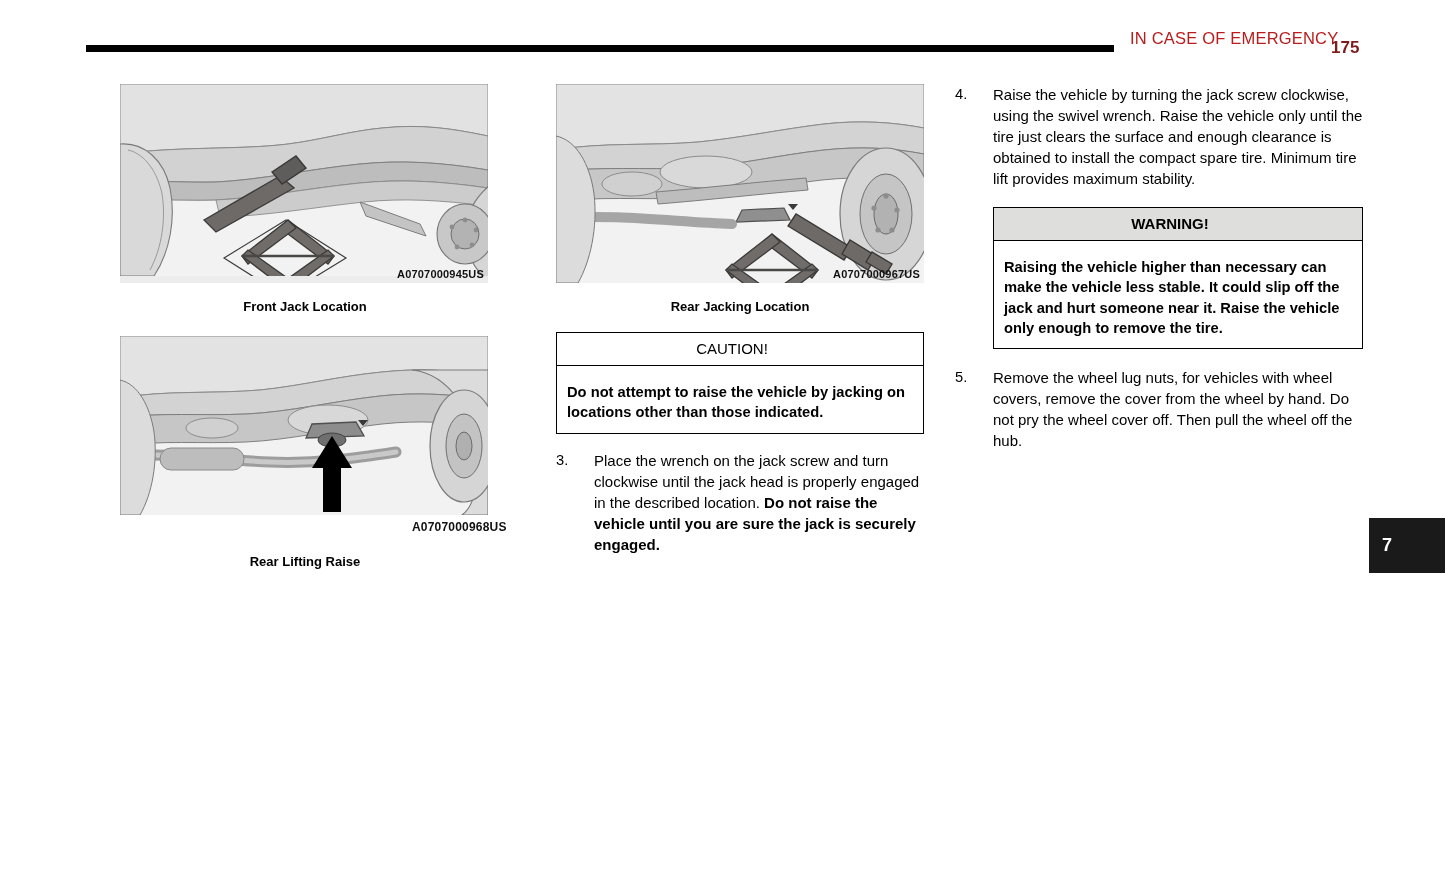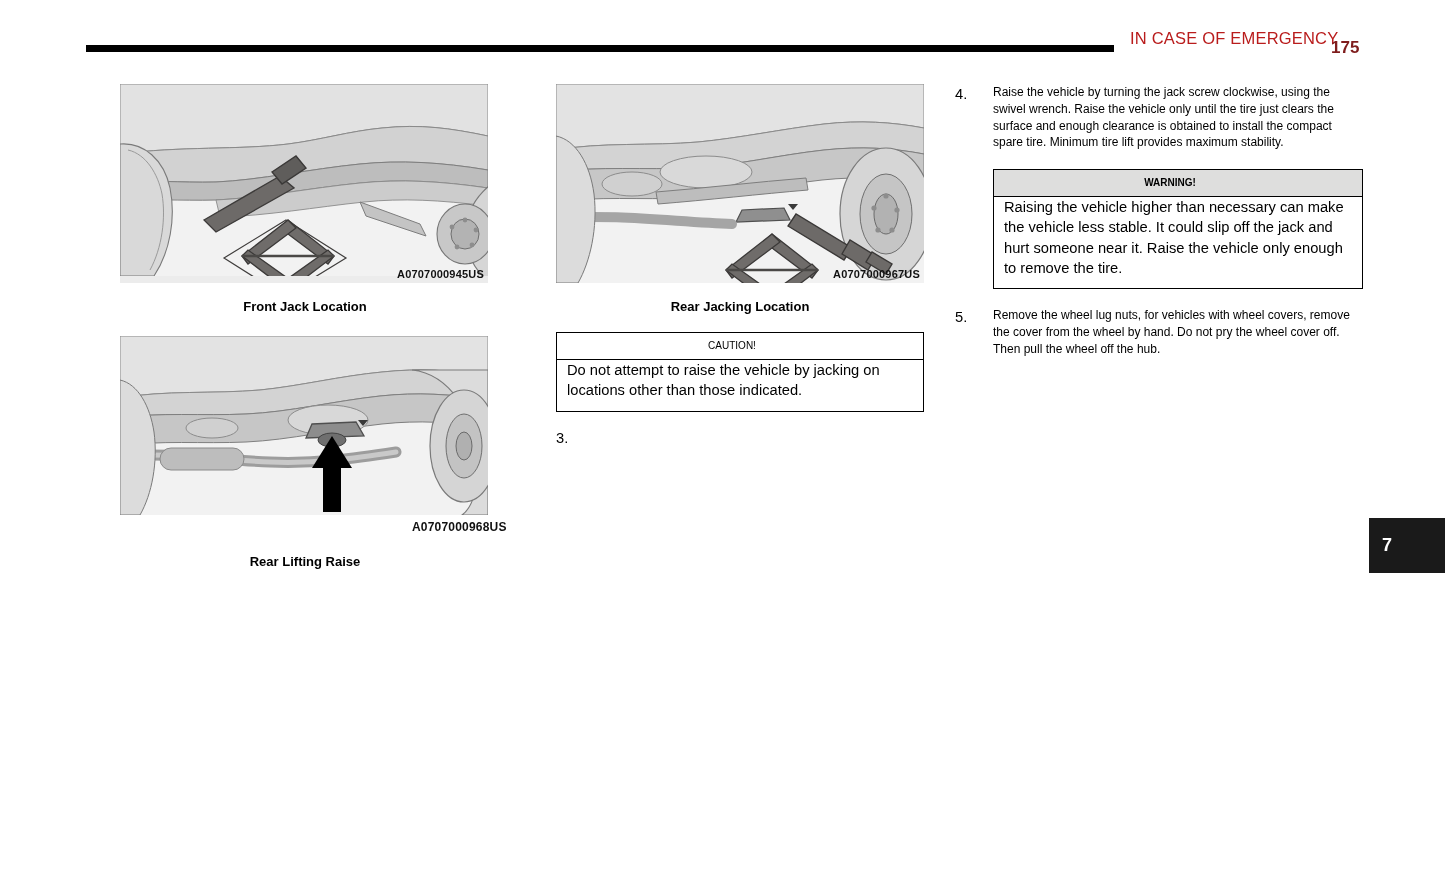--- a/index.html
+++ b/index.html
@@ -94,49 +94,50 @@
   }
 
   
   .alert {
     border: 1.6px solid #000000;
     background: #ffffff;
     margin-top: 18px;
   }
   .alert-title {
     text-align: center;
-    font-size: 10px;
+    font-size: 15px;
     padding: 7px 16px 8px 0;
     background: #ffffff;
     border-bottom: 1.6px solid #000000;
   }
   .alert-title.shaded {
     background: #dededd;
     font-weight: bold;
   }
   .alert-body {
-    padding: 0 10px 10px 10px;
+    padding: 16px 10px 10px 10px;
     font-size: 14.7px;
     line-height: 1.38;
+    font-weight: bold;
   }
 
   
   .step {
     display: flex;
     margin-top: 16px;
   }
   .step-num {
     width: 38px;
     flex: 0 0 38px;
     font-size: 14.7px;
     line-height: 1.4;
   }
   .step-text {
     flex: 1 1 auto;
-    font-size: 12px;
+    font-size: 15px;
     line-height: 1.4;
   }
   .step-text b { font-weight: bold; }
 
   
   .chapter-tab {
     position: absolute;
     left: 1369px;
     top: 518px;
     width: 76px;
@@ -314,20 +315,21 @@
     <div class="fig-caption">Rear Jacking Location</div>
   </div>
 
   <div class="alert">
     <div class="alert-title">CAUTION!</div>
     <div class="alert-body">Do not attempt to raise the vehicle by jacking on locations other than those indicated.</div>
   </div>
 
   <div class="step">
     <div class="step-num">3.</div>
+    <div class="step-text"><span>Place the wrench on the jack screw and turn clockwise until the jack head is properly engaged in the described location. </span><b>Do not raise the vehicle until you are sure the jack is securely engaged.</b></div>
   </div>
 </div>
 
 <div class="col col-3">
 
   <div class="step" style="margin-top:0;">
     <div class="step-num">4.</div>
     <div class="step-text">Raise the vehicle by turning the jack screw clockwise, using the swivel wrench. Raise the vehicle only until the tire just clears the surface and enough clearance is obtained to install the compact spare tire. Minimum tire lift provides maximum stability.</div>
   </div>
 

